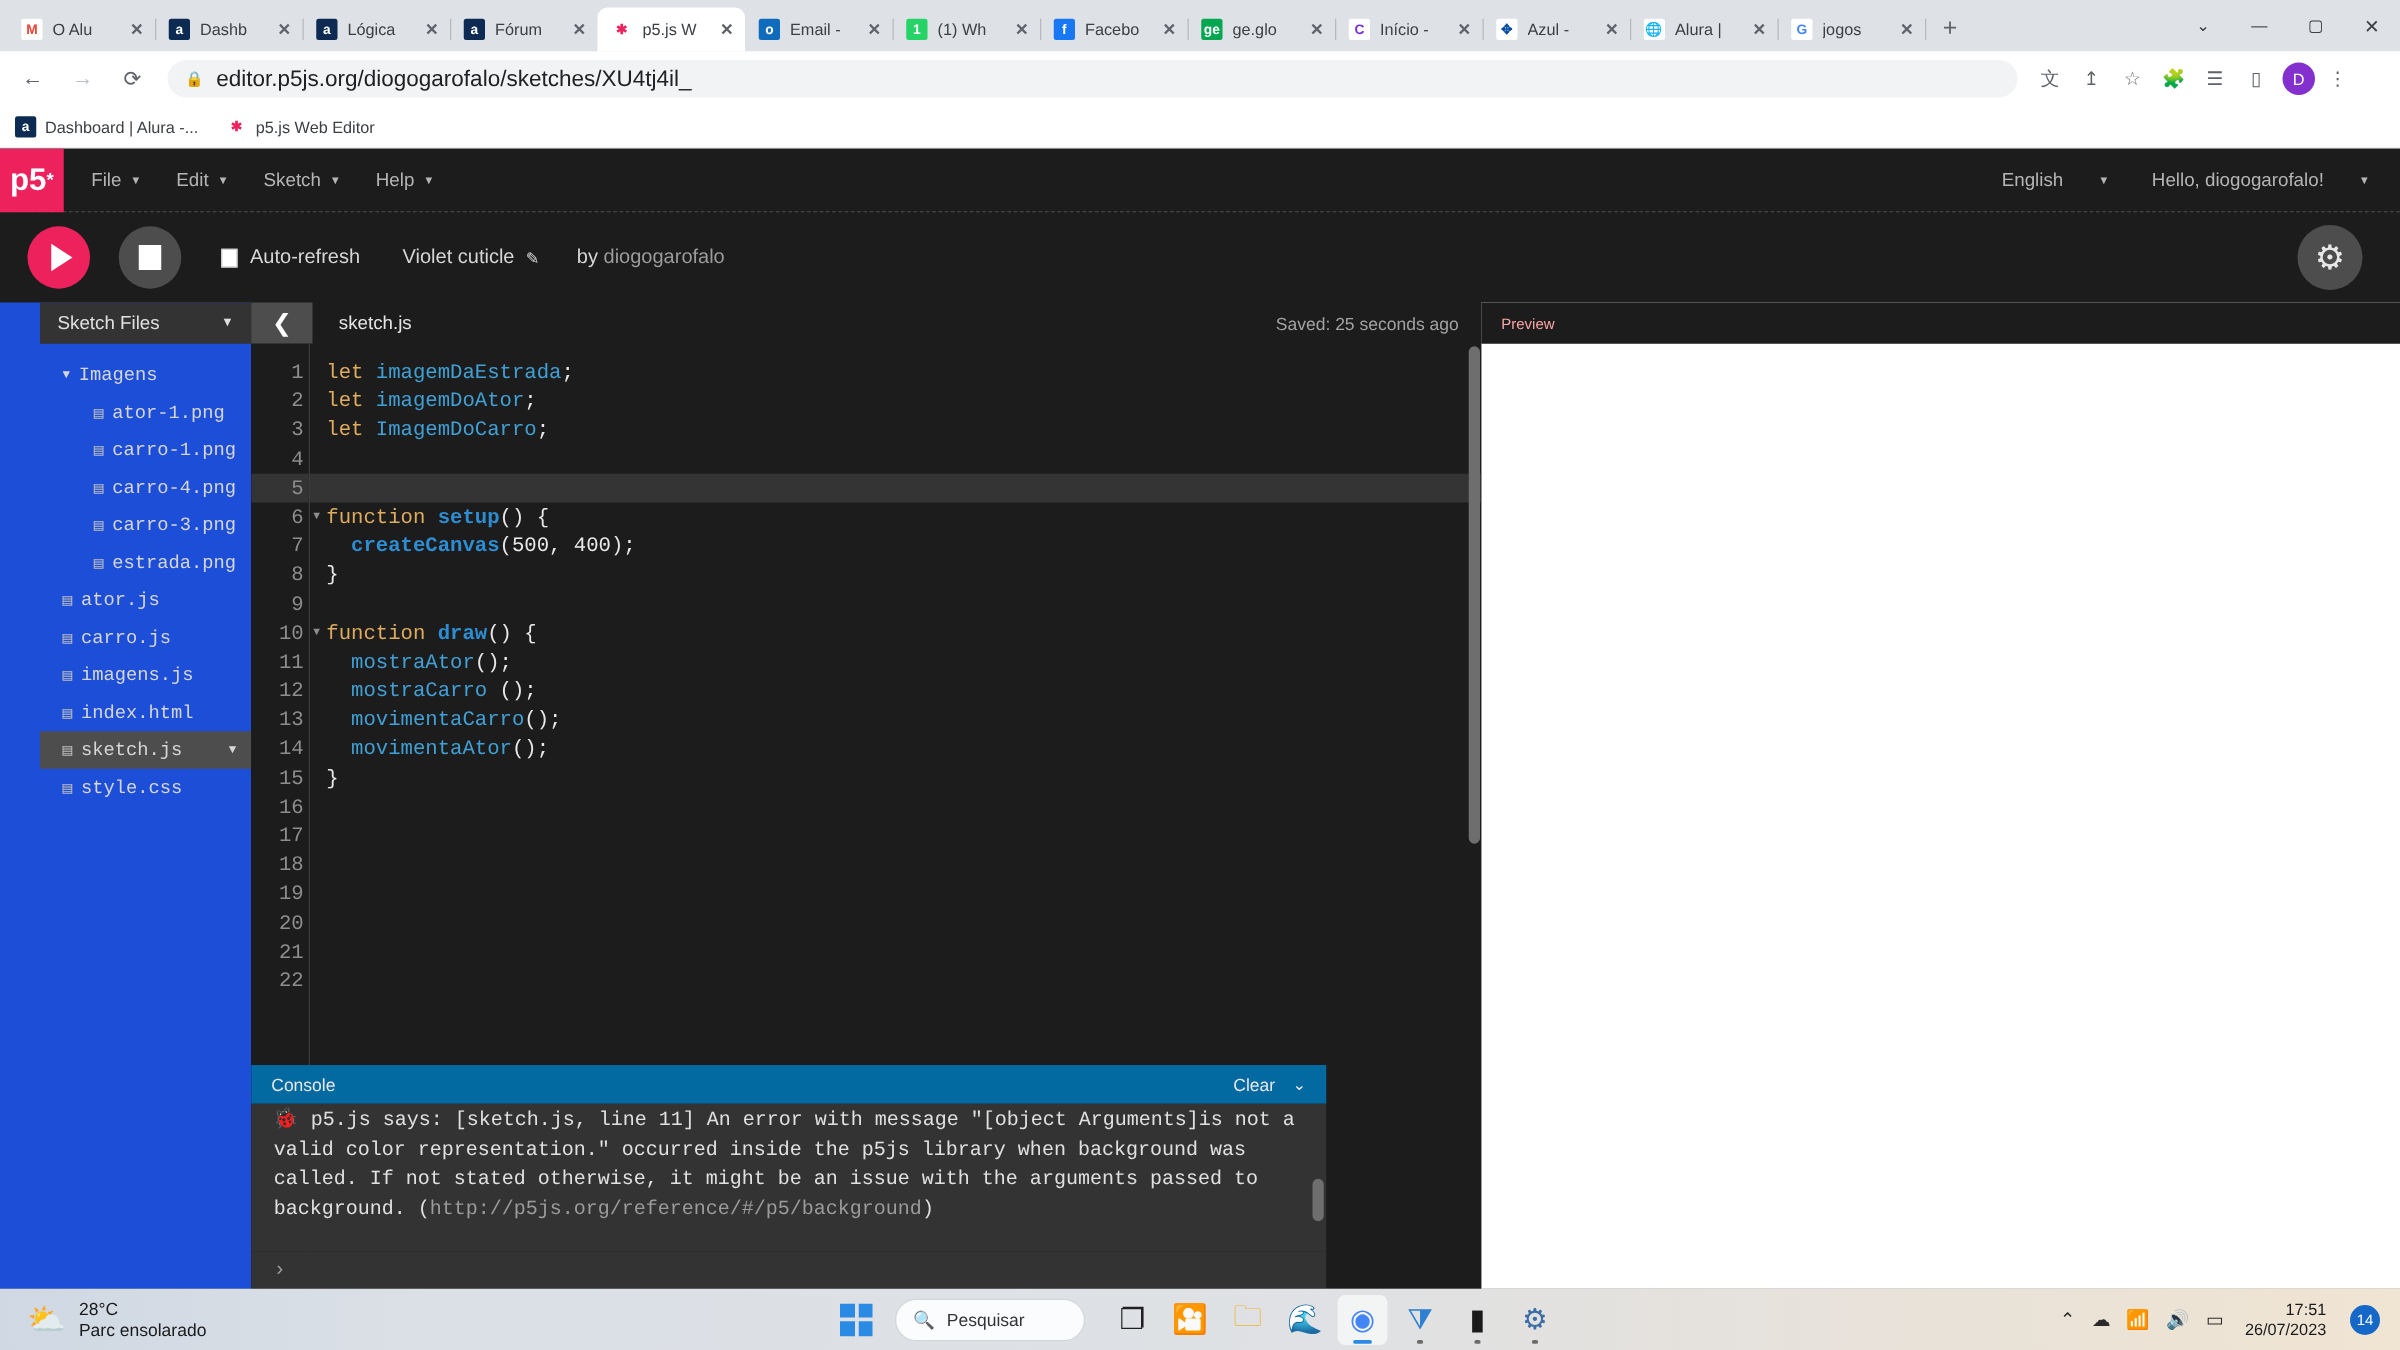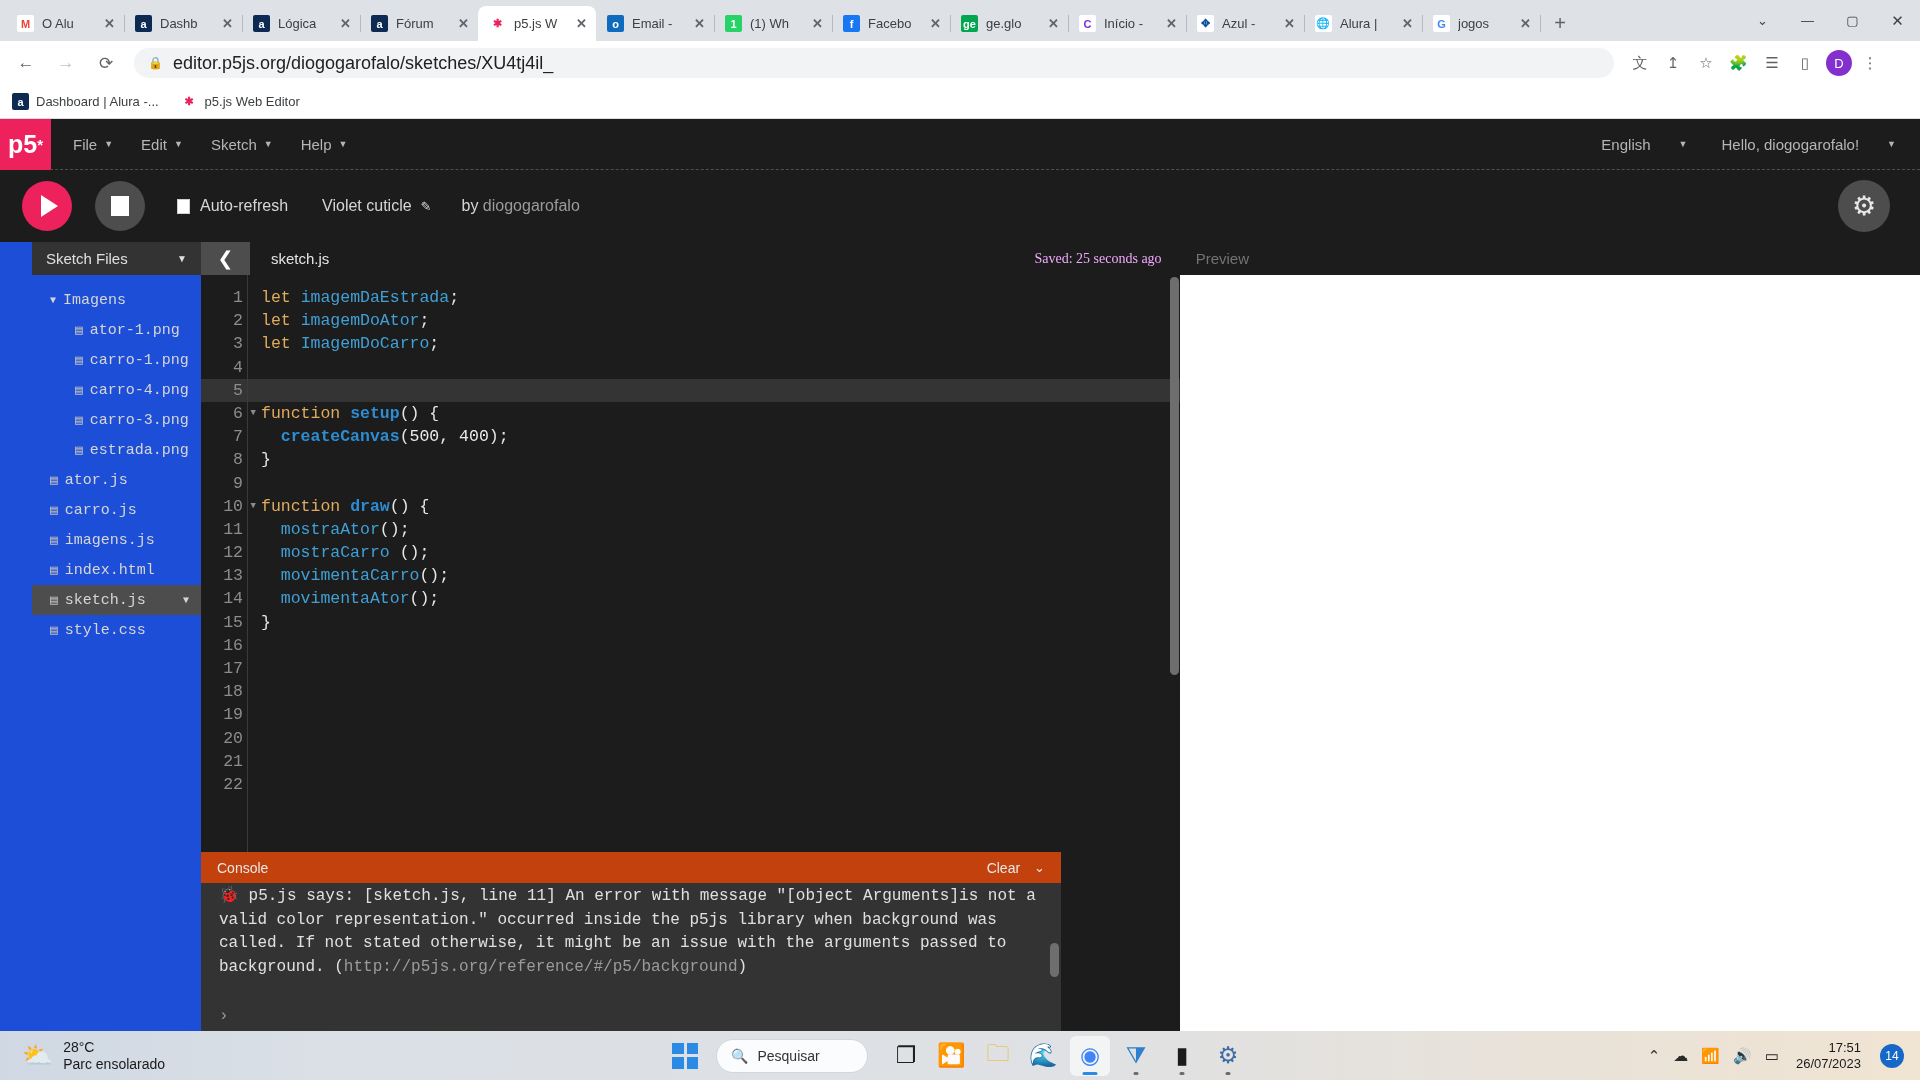--- a/index.html
+++ b/index.html
@@ -231,21 +231,21 @@
   .editortabs {
     height: 33px; background: #1c1c1c;
     display: flex; align-items: center;
   }
   .collapsebtn {
     width: 49px; height: 33px; background: #4d4d4d;
     display: flex; align-items: center; justify-content: center;
     color: #fff; font-size: 19px; flex: 0 0 49px;
   }
   .editortabs .fname { color: #e5e5e5; font-size: 15px; margin-left: 21px; }
-  .editortabs .saved { color: #f0abfc; font-size: 14px; margin-left: auto; margin-right: 18px; font-family: Liberation Serif, serif; }
+  .editortabs .saved { color: #a3a3a3; font-size: 14px; margin-left: auto; margin-right: 18px; }
 
   .codewrap { flex: 1 1 auto; display: flex; position: relative; min-height: 0; background: #1c1c1c; overflow: hidden; }
   .code {
     display: flex;
     font-family: "Liberation Mono", monospace;
     font-size: 16.5px;
     line-height: 23.2px;
     width: 100%;
   }
   .gutter {
@@ -269,29 +269,29 @@
   .num { color: #eaeaea; }
   .pn { color: #e7e7e7; }
 
   .vscroll {
     position: absolute; right: 1px; top: 2px;
     width: 9px; background: #6e6e6e; border-radius: 5px;
   }
 
   .previewpane { flex: 1 1 auto; background: #ffffff; min-width: 0; }
   .preview-head { height: 33px; background: #1c1c1c; display: flex; align-items: center; padding-left: 16px; }
-  .preview-head .t { color: #737373; font-size: 15px; }
+  .preview-head .t { color: #fca5a5; font-size: 12px; }
 
   
   .console {
     position: absolute; left: 201px; right: 0; bottom: 0;
     width: 860px;
   }
   .consolebar {
-    height: 31px; background: #c2410c;
+    height: 31px; background: #0369a1;
     display: flex; align-items: center; padding: 0 16px;
   }
   .consolebar .t { color: #e8e8e8; font-size: 14px; }
   .consolebar .clear { margin-left: auto; color: #e8e8e8; font-size: 14px; }
   .consolebar .chev { margin-left: 14px; color: #e8e8e8; font-size: 13px; }
   .consolebody {
     background: #333333; height: 118px; position: relative;
     font-family: "Liberation Mono", monospace;
     font-size: 16px; line-height: 23.5px;
     color: #e0e0e0; padding: 0 18px 0 18px;

